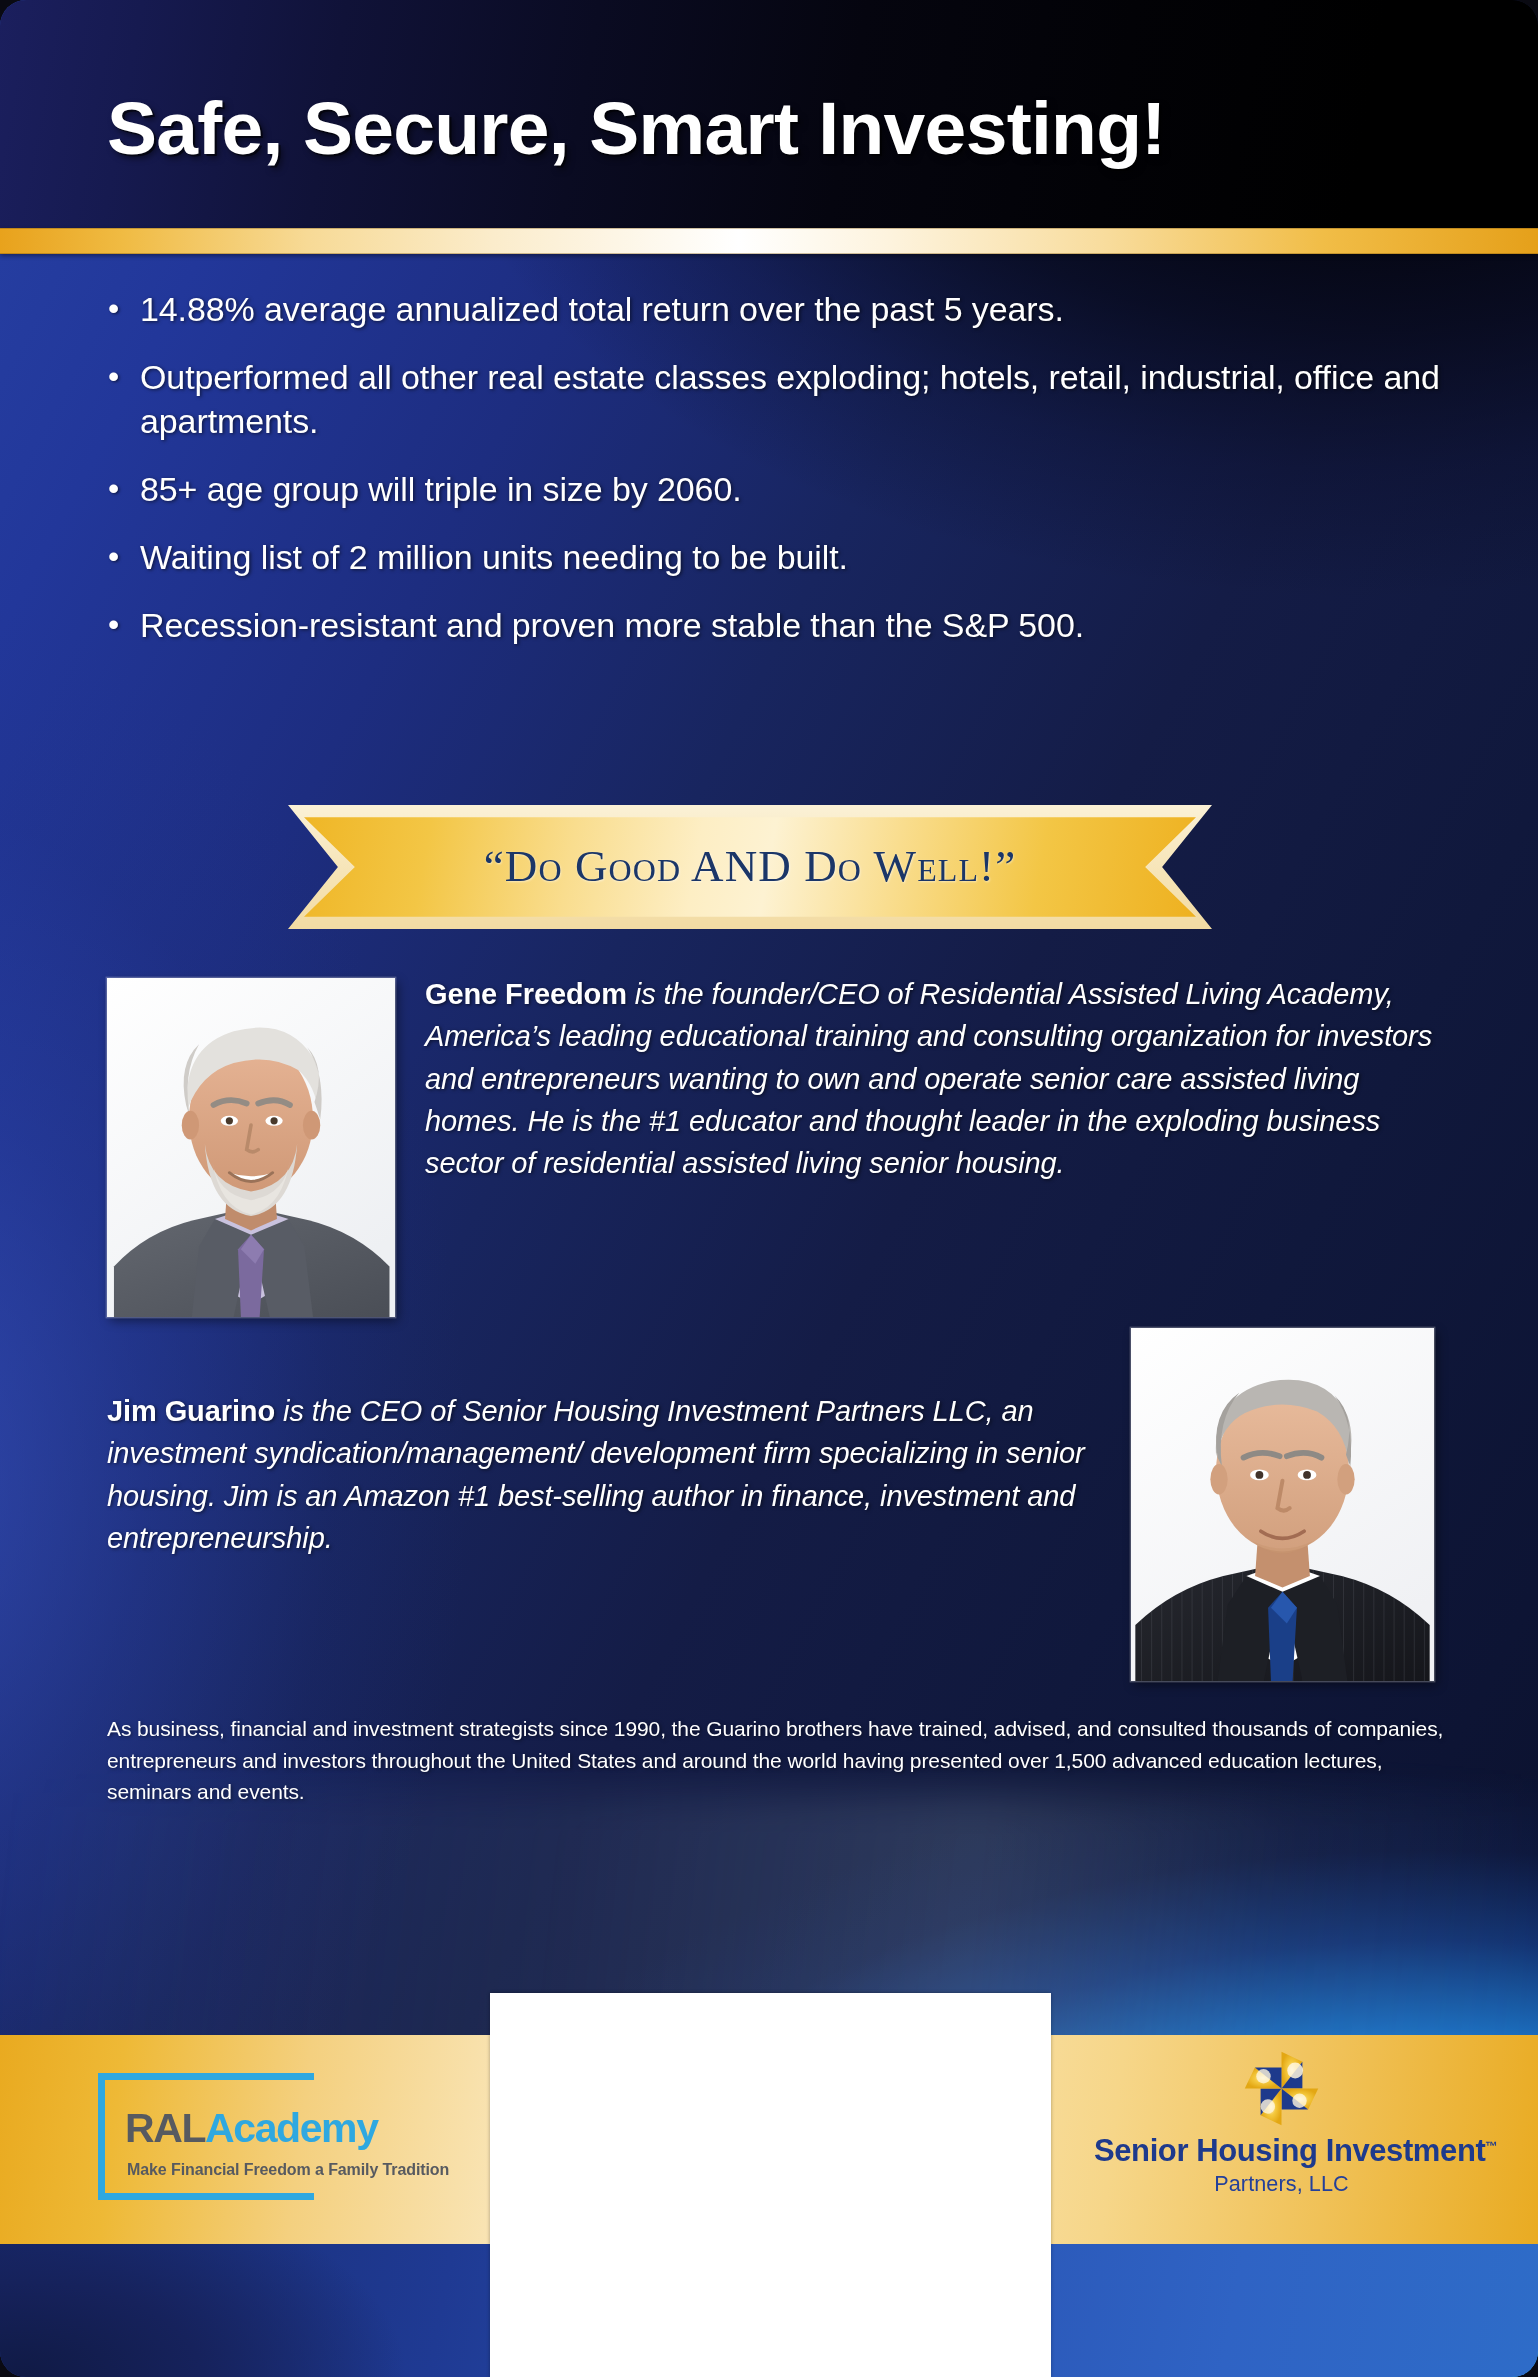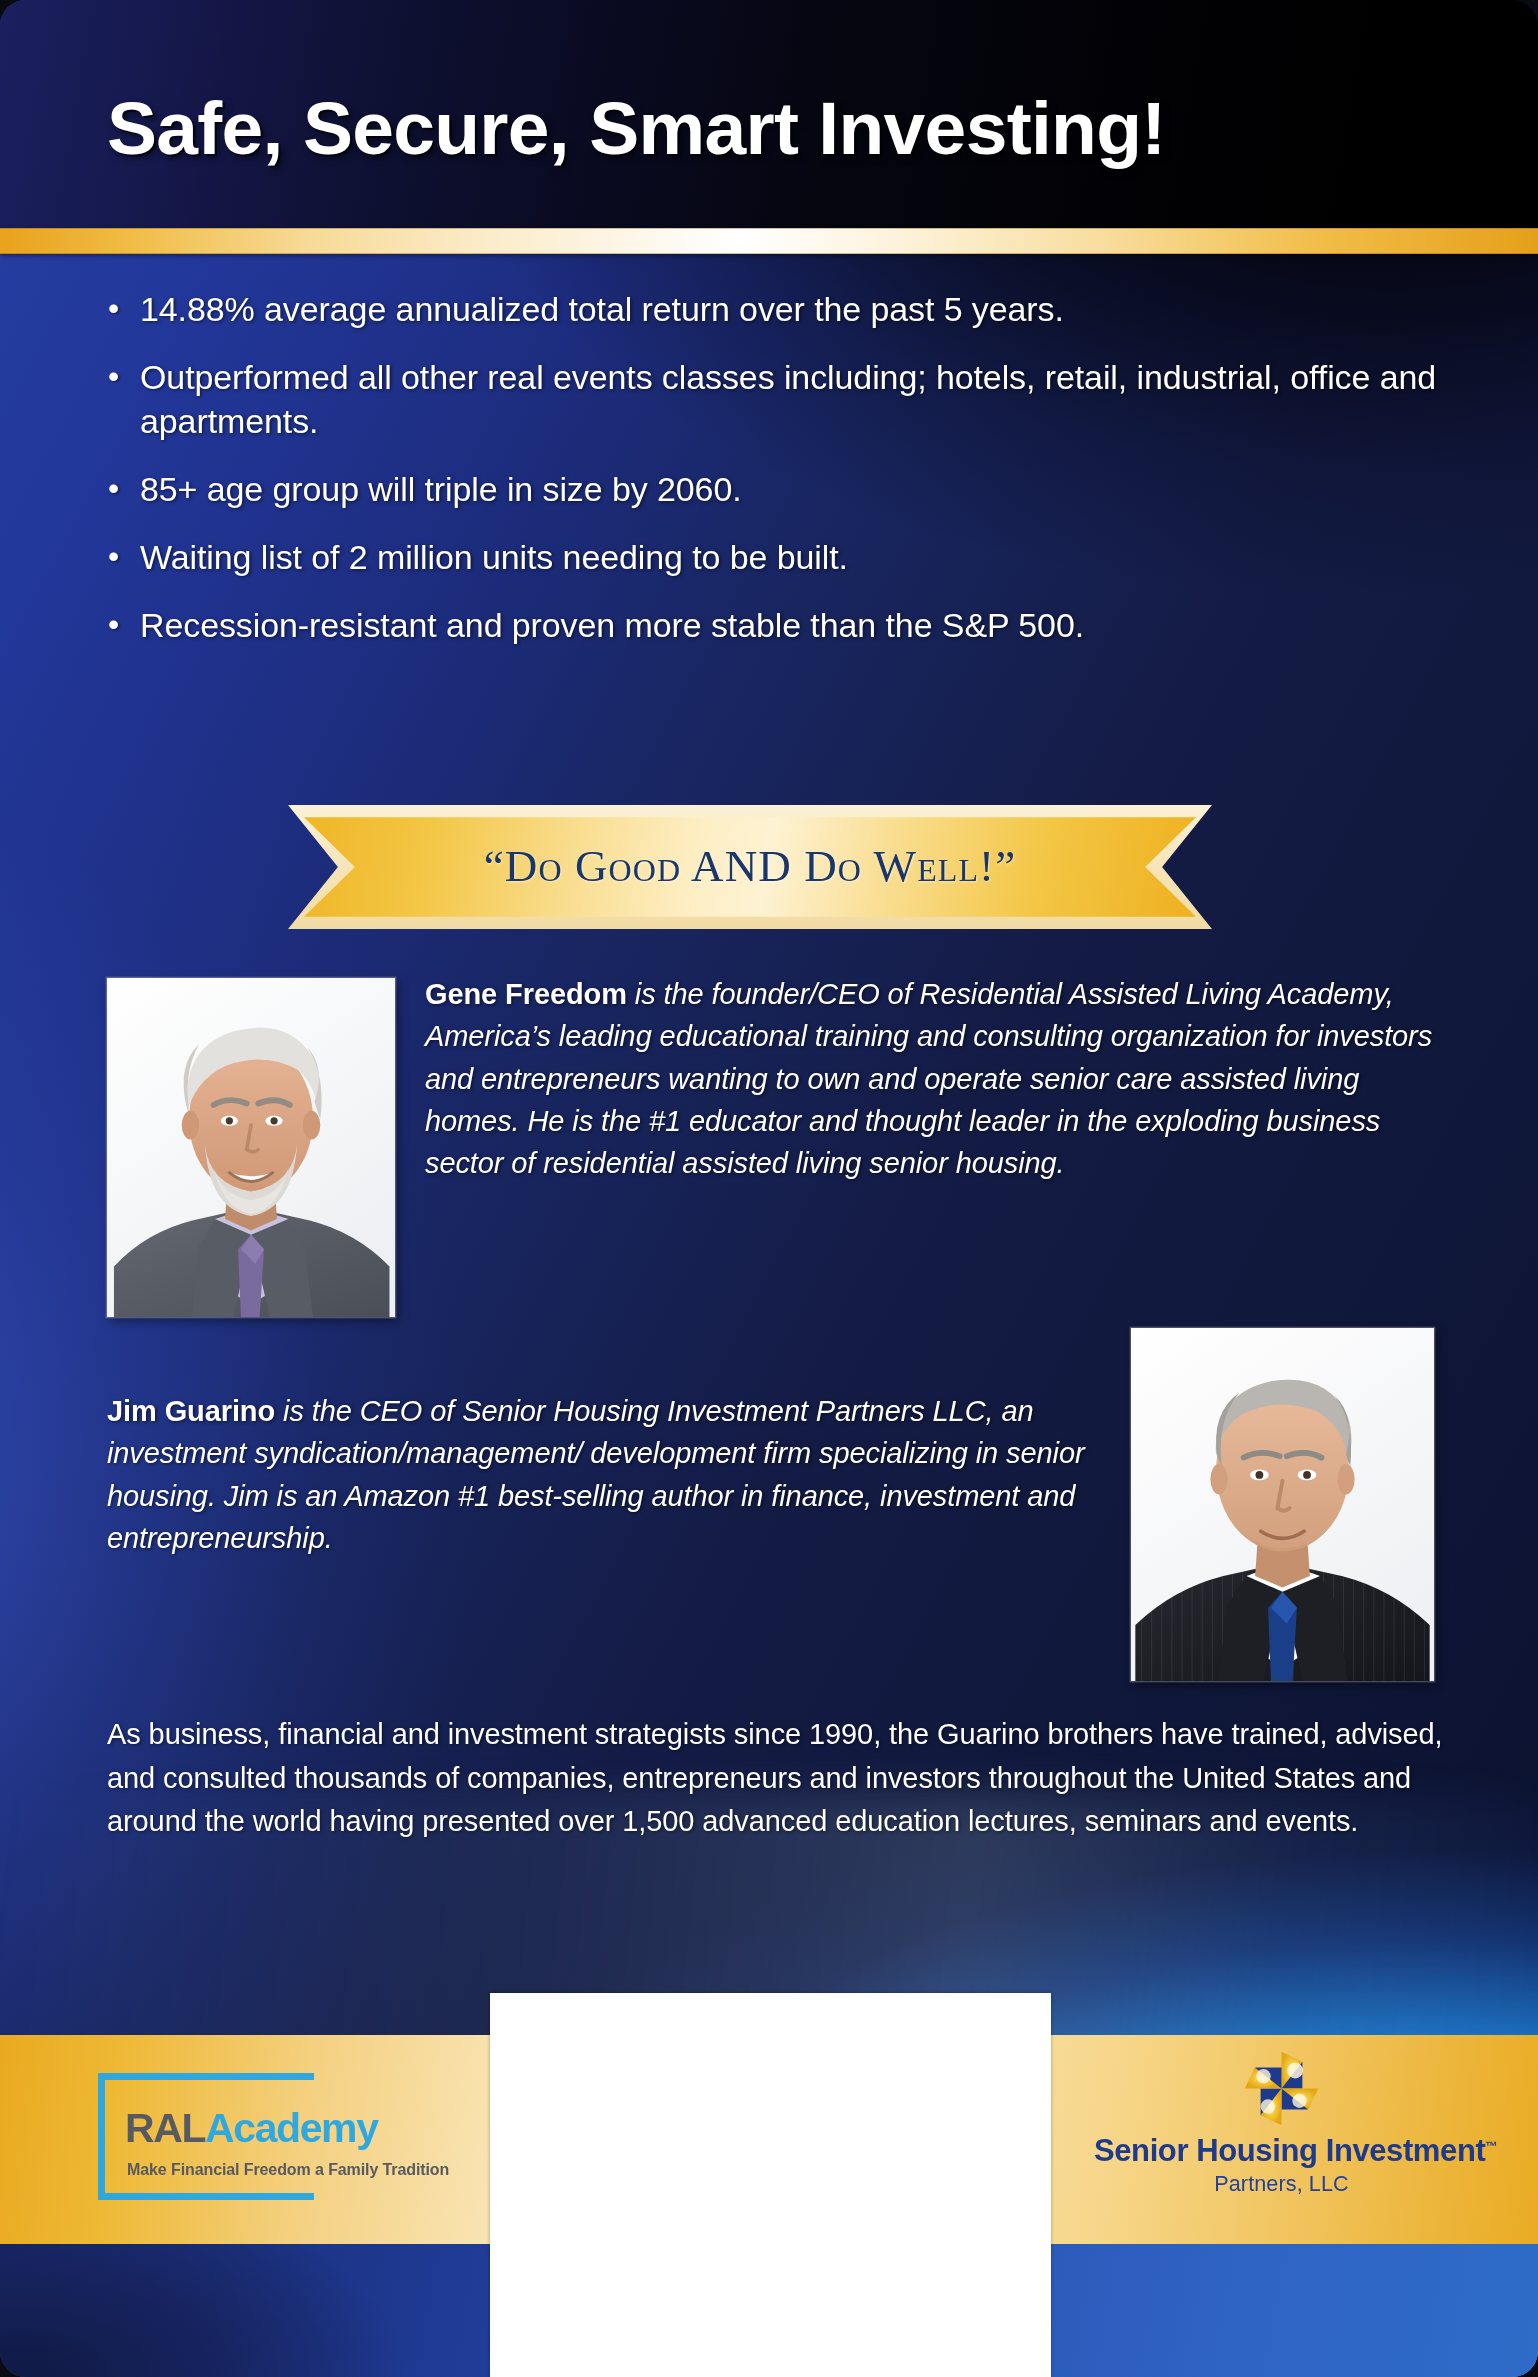--- a/index.html
+++ b/index.html
@@ -215,21 +215,21 @@
     line-height: 1.46;
     color: #ffffff;
     font-style: italic;
     letter-spacing: -0.1px;
     text-shadow: 1.4px 1.4px 3.6px rgba(0,0,0,0.6);
   }
 
   
   .closing {
     position: absolute; left: 107px; top: 1713px; width: 1340px;
-    font-size: 29px;
+    font-size: 21px;
     line-height: 1.5;
     color: #ffffff;
     letter-spacing: -0.1px;
     text-shadow: 1.4px 1.4px 3.6px rgba(0,0,0,0.5);
   }
 
   
   .footer-band {
     position: absolute; left: 0; top: 2035px; width: 1538px; height: 209px;
     background: linear-gradient(97deg,
@@ -315,21 +315,21 @@
   </div>
   <div class="gold-bar"></div>
 
   <div class="bullets">
     <div class="bullet-row">
       <span class="bullet-dot">•</span>
       <span class="bullet-text">14.88% average annualized total return over the past 5 years.</span>
     </div>
     <div class="bullet-row">
       <span class="bullet-dot">•</span>
-      <span class="bullet-text">Outperformed all other real events classes including; hotels, retail, industrial, office and apartments.</span>
+      <span class="bullet-text">Outperformed all other real estate classes exploding; hotels, retail, industrial, office and apartments.</span>
     </div>
     <div class="bullet-row">
       <span class="bullet-dot">•</span>
       <span class="bullet-text">85+ age group will triple in size by 2060.</span>
     </div>
     <div class="bullet-row">
       <span class="bullet-dot">•</span>
       <span class="bullet-text">Waiting list of 2 million units needing to be built.</span>
     </div>
     <div class="bullet-row">

